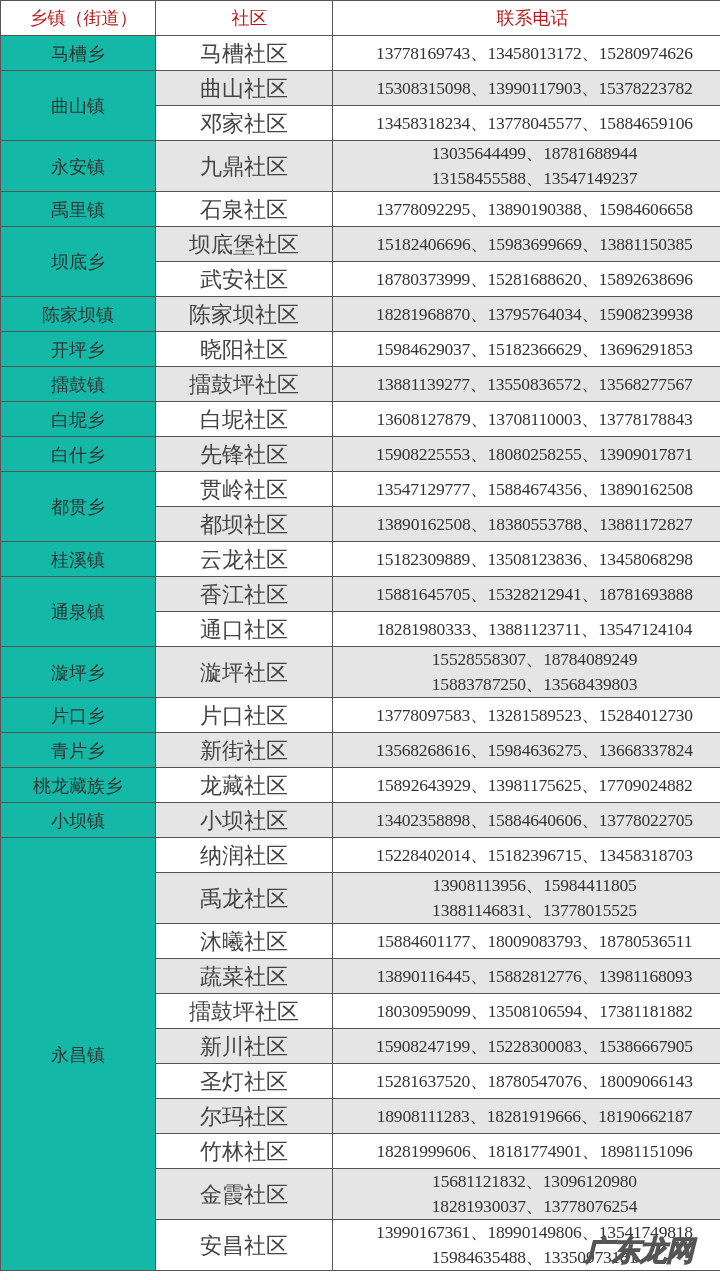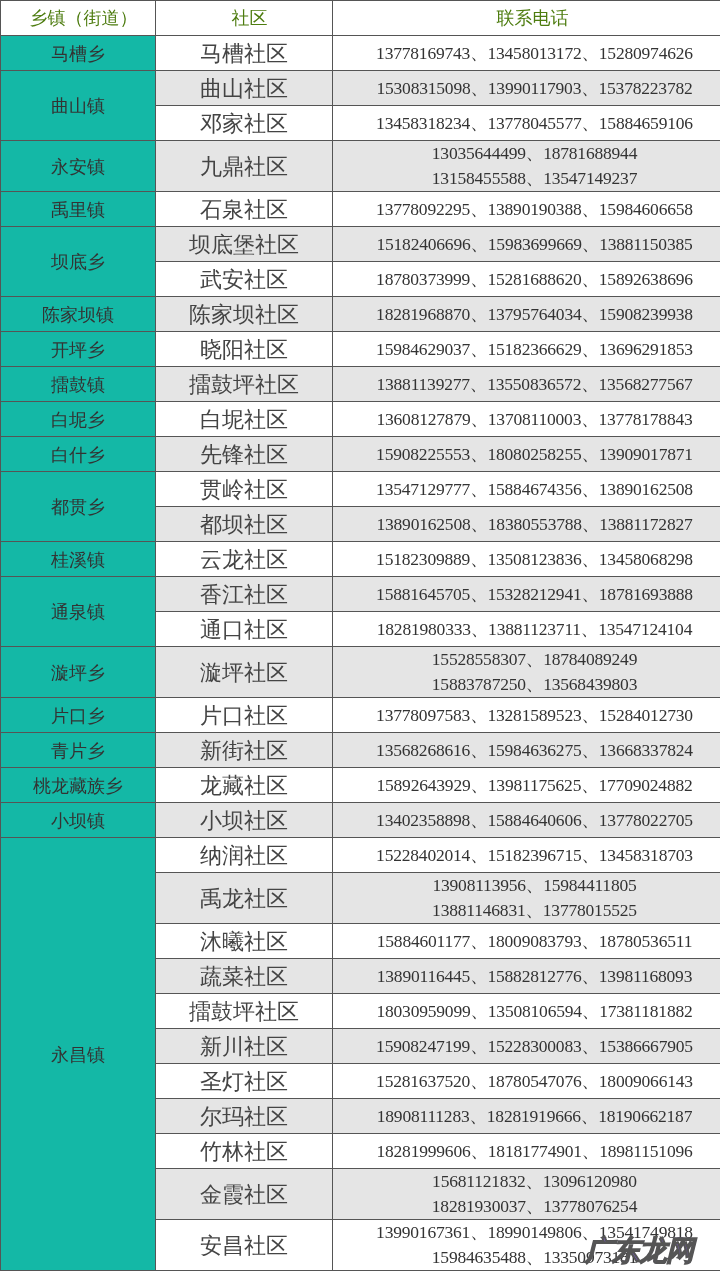--- a/index.html
+++ b/index.html
@@ -2,21 +2,21 @@
 <html><head>
 <meta charset="utf-8">
 <style>
   html, body { margin: 0; padding: 0; background: #ffffff; }
   body { width: 720px; height: 1280px; overflow: hidden; position: relative; font-family: "DejaVu Serif", "Liberation Serif", serif; color: #333333; }
   table { border-collapse: collapse; width: 721px; table-layout: fixed; position: absolute; left: 0; top: 0; }
   col.c1 { width: 155px; }
   col.c2 { width: 177px; }
   col.c3 { width: 389px; }
   td, th { border: 1px solid #555555; text-align: center; vertical-align: middle; padding: 0; }
-  th { height: 34px; font-weight: normal; font-size: 18px; font-family: "DejaVu Sans", "Liberation Sans", sans-serif; color: #4d7c0f; padding-left: 11px; }
+  th { height: 34px; font-weight: normal; font-size: 18px; font-family: "DejaVu Sans", "Liberation Sans", sans-serif; color: #b91c1c; padding-left: 11px; }
   td { font-size: 17px; line-height: 25px; }
   td.town { font-family: "DejaVu Sans", "Liberation Sans", sans-serif; font-size: 18px; color: #333; background: #14b8a6; }
   td.comm { font-family: "DejaVu Sans", "Liberation Sans", sans-serif; font-size: 22px; color: #444; }
   td.phone { font-family: "Liberation Serif", "DejaVu Serif", serif; font-size: 17.5px; letter-spacing: -0.2px; color: #333; white-space: nowrap; padding-left: 15px; }
   tr.single td.comm, tr.single td.phone { height: 34px; }
   tr.double td.comm, tr.double td.phone { height: 50px; }
   tr.shade td.comm, tr.shade td.phone { background: #e5e5e5; }
   .line { display: block; }
   .watermark { position: absolute; left: 585px; top: 1232px; font-family: "DejaVu Sans", sans-serif; font-size: 28px; font-weight: bold; font-style: italic; color: #8b5cf6; -webkit-text-stroke: 1.2px #555; letter-spacing: -1px; pointer-events: none; }
 </style>

